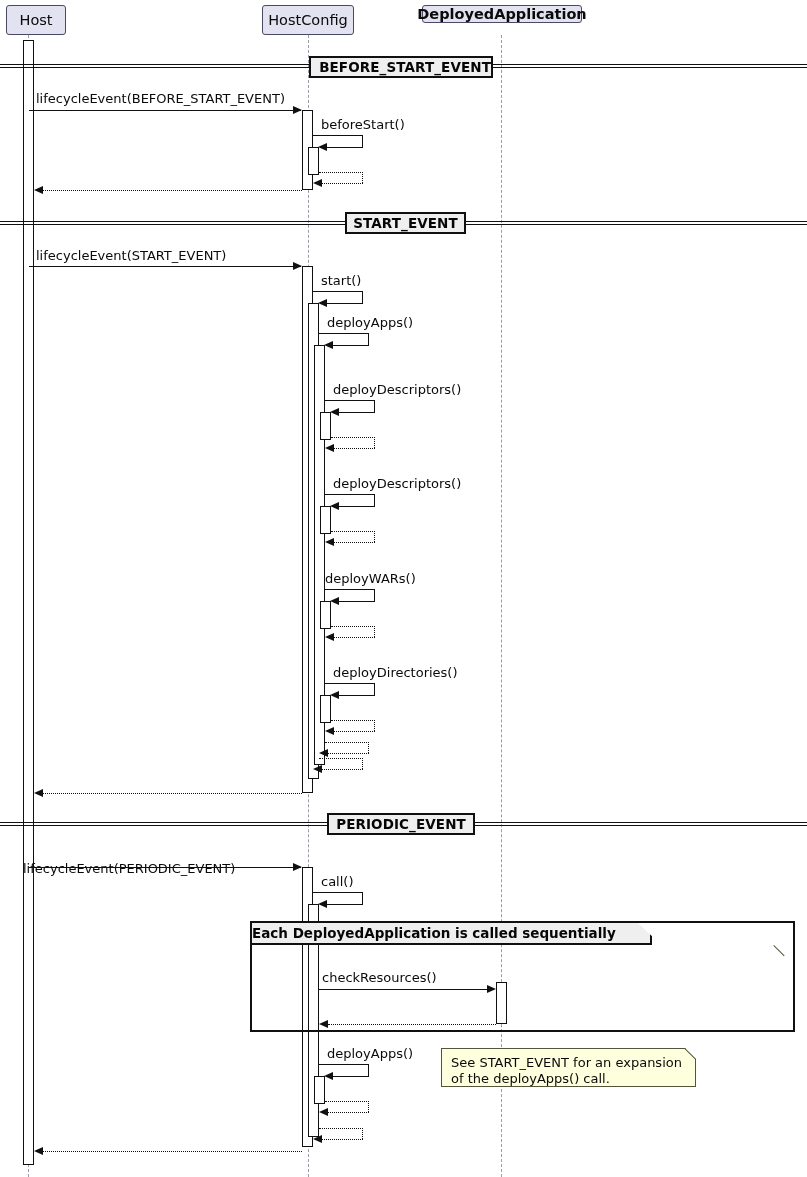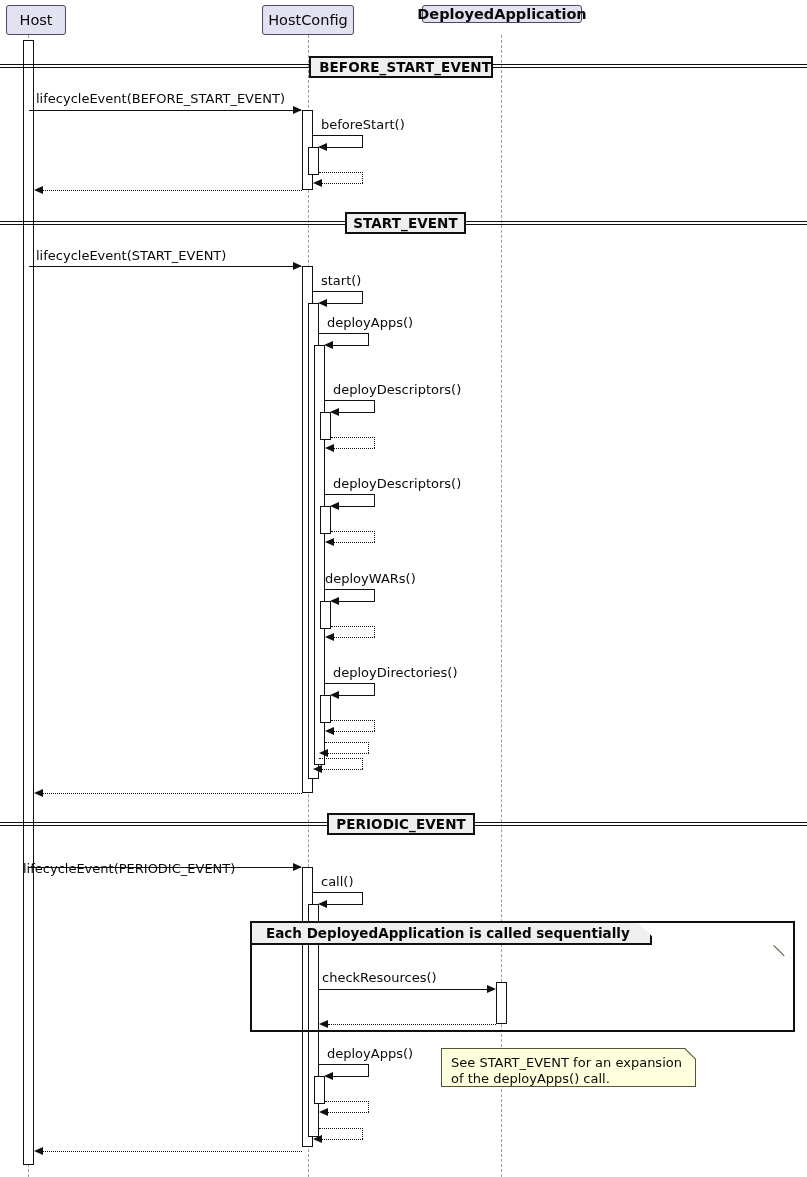--- a/index.html
+++ b/index.html
@@ -119,21 +119,20 @@
     background:#EFEFEF;
     border-right:2px solid #101010;
     border-bottom:2px solid #101010;
     box-sizing:border-box;
     font-size:13.5px;
     font-weight:bold;
     color:#060606;
     white-space:nowrap;
     display:flex;
     align-items:center;
-    padding-left:14px;
     clip-path:polygon(0 0, calc(100% - 14px) 0, 100% 60%, 100% 100%, 0 100%);
   }
 
   
   .note{
     position:absolute;
     background:#FEFFDD;
     border:1px solid #54543C;
     box-sizing:border-box;
     font-size:13px;

